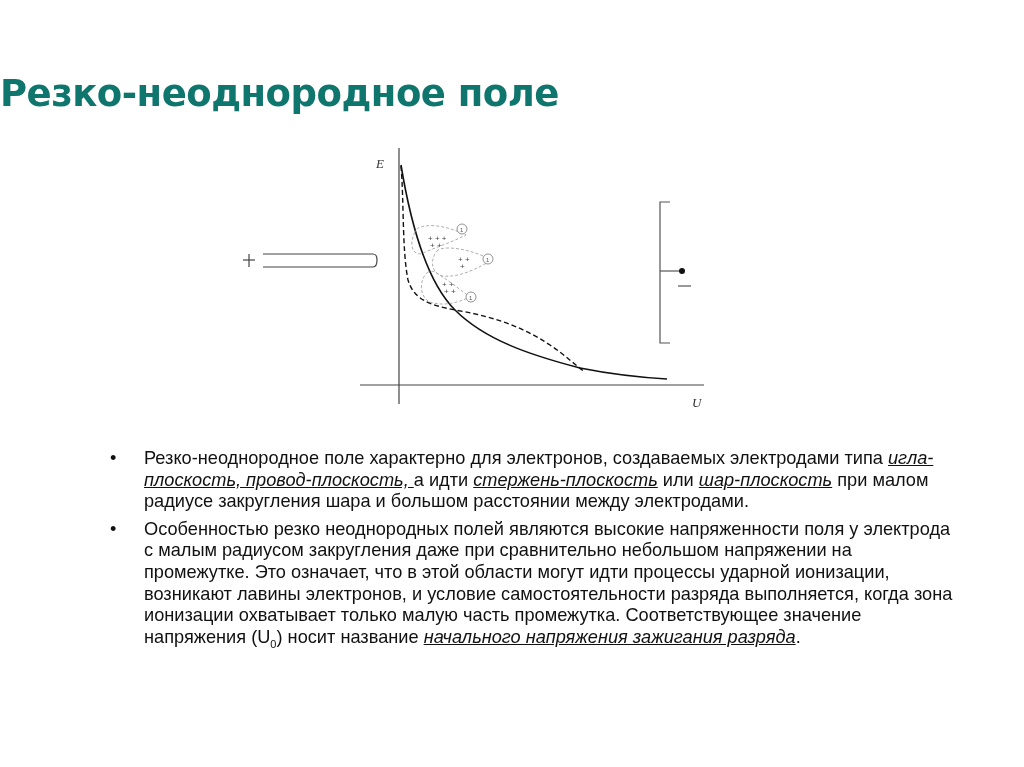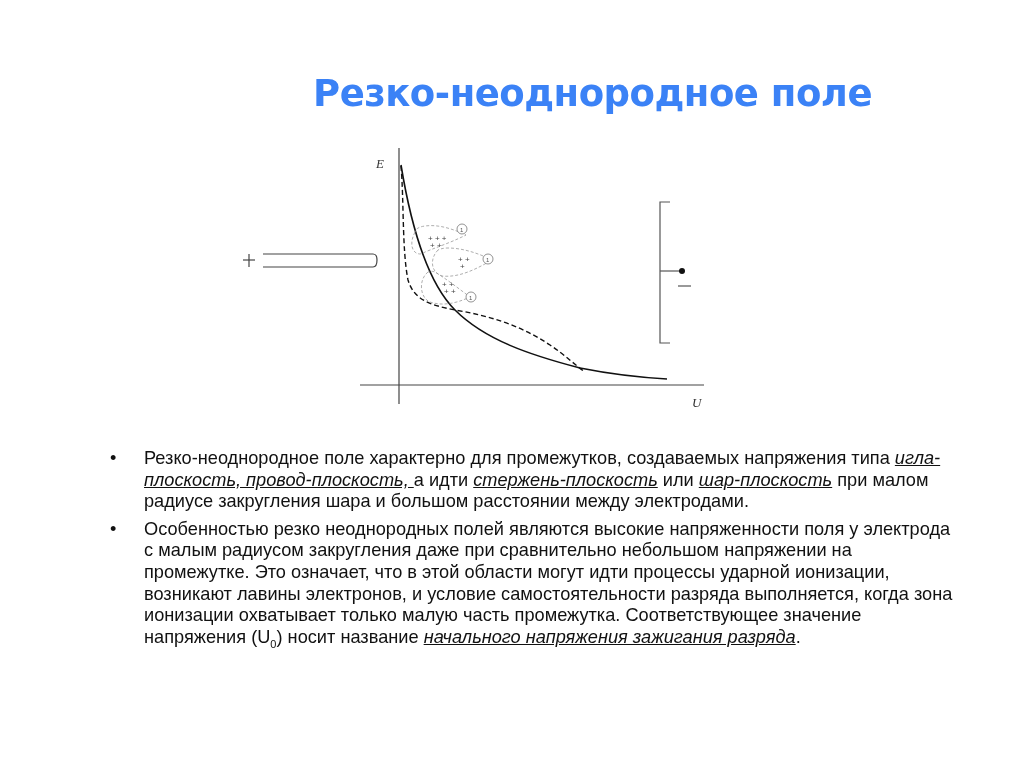--- a/index.html
+++ b/index.html
@@ -1,23 +1,23 @@
 <!DOCTYPE html>
 <html><head>
 <meta charset="utf-8">
 <style>
   html, body { margin: 0; padding: 0; }
   body {
     width: 1024px; height: 767px; background: #ffffff; position: relative; overflow: hidden;
     font-family: "Liberation Sans", "DejaVu Sans", sans-serif; color: #111;
   }
   .title {
-    position: absolute; left: 0; top: 72px; width: 872px; text-align: right;
+    position: absolute; left: 0; top: 72px; width: 872px; text-align: left;
     font-family: "DejaVu Sans", sans-serif; font-weight: bold; font-size: 37px;
-    letter-spacing: -0.5px; color: #3b82f6;
+    letter-spacing: -0.5px; color: #0f766e;
   }
   .figure { position: absolute; left: 230px; top: 140px; width: 480px; height: 280px; }
   .figure svg { width: 480px; height: 280px; display: block; }
   .body-text {
     position: absolute; left: 110px; top: 448px; width: 850px;
     font-family: "Liberation Sans Narrow", "Liberation Sans", sans-serif;
     font-size: 18.2px; line-height: 21.6px; color: #111;
   }
   .bullet { position: relative; padding-left: 34px; margin-bottom: 6px; }
   .bullet .dot { position: absolute; left: 0; top: 0; }
@@ -68,19 +68,19 @@
     <circle cx="241" cy="157" r="5" fill="#fff" stroke="#777" stroke-width="0.8"></circle>
     <text x="239" y="160" font-size="6" fill="#555">1</text>
     <text x="212" y="147" font-size="8" fill="#444">+ +</text>
     <text x="214" y="154" font-size="8" fill="#444">+ +</text>
   </svg>
 </div>
 
 <div class="body-text">
   <div class="bullet">
     <span class="dot">•</span>
-    <span>Резко-неоднородное поле характерно для промежутков, создаваемых напряжения типа </span><span class="ul-it">игла-плоскость, провод-плоскость, </span><span>а идти </span><span class="ul-it">стержень-плоскость</span><span> или </span><span class="ul-it">шар-плоскость</span><span> при малом радиусе закругления шара и большом расстоянии между электродами.</span>
+    <span>Резко-неоднородное поле характерно для электронов, создаваемых электродами типа </span><span class="ul-it">игла-плоскость, провод-плоскость, </span><span>а идти </span><span class="ul-it">стержень-плоскость</span><span> или </span><span class="ul-it">шар-плоскость</span><span> при малом радиусе закругления шара и большом расстоянии между электродами.</span>
   </div>
   <div class="bullet">
     <span class="dot">•</span>
     <span>Особенностью резко неоднородных полей являются высокие напряженности поля у электрода с малым радиусом закругления даже при сравнительно небольшом напряжении на промежутке. Это означает, что в этой области могут идти процессы ударной ионизации, возникают лавины электронов, и условие самостоятельности разряда выполняется, когда зона ионизации охватывает только малую часть промежутка. Соответствующее значение напряжения (U</span><sub>0</sub><span>) носит название </span><span class="ul-it">начального напряжения зажигания разряда</span><span>.</span>
   </div>
 </div>
 
 </body></html>

